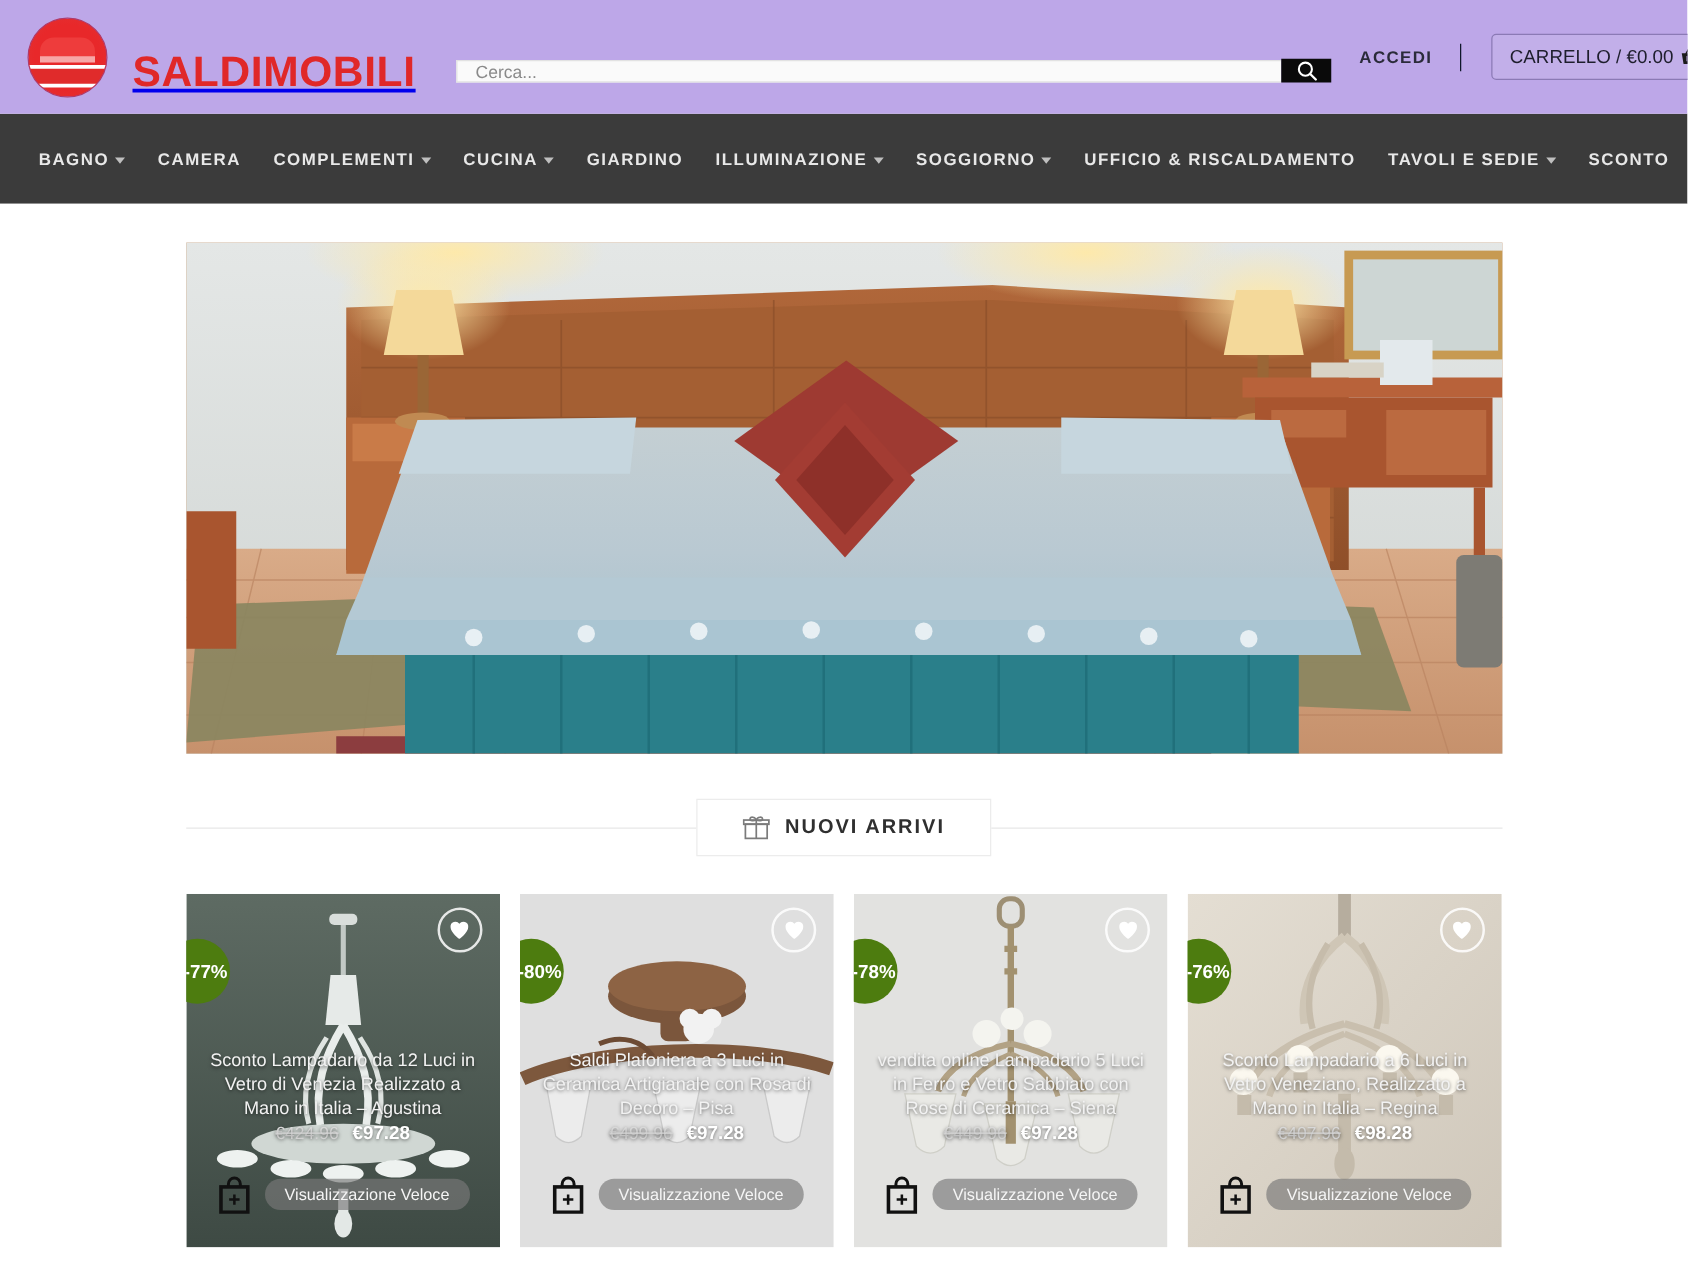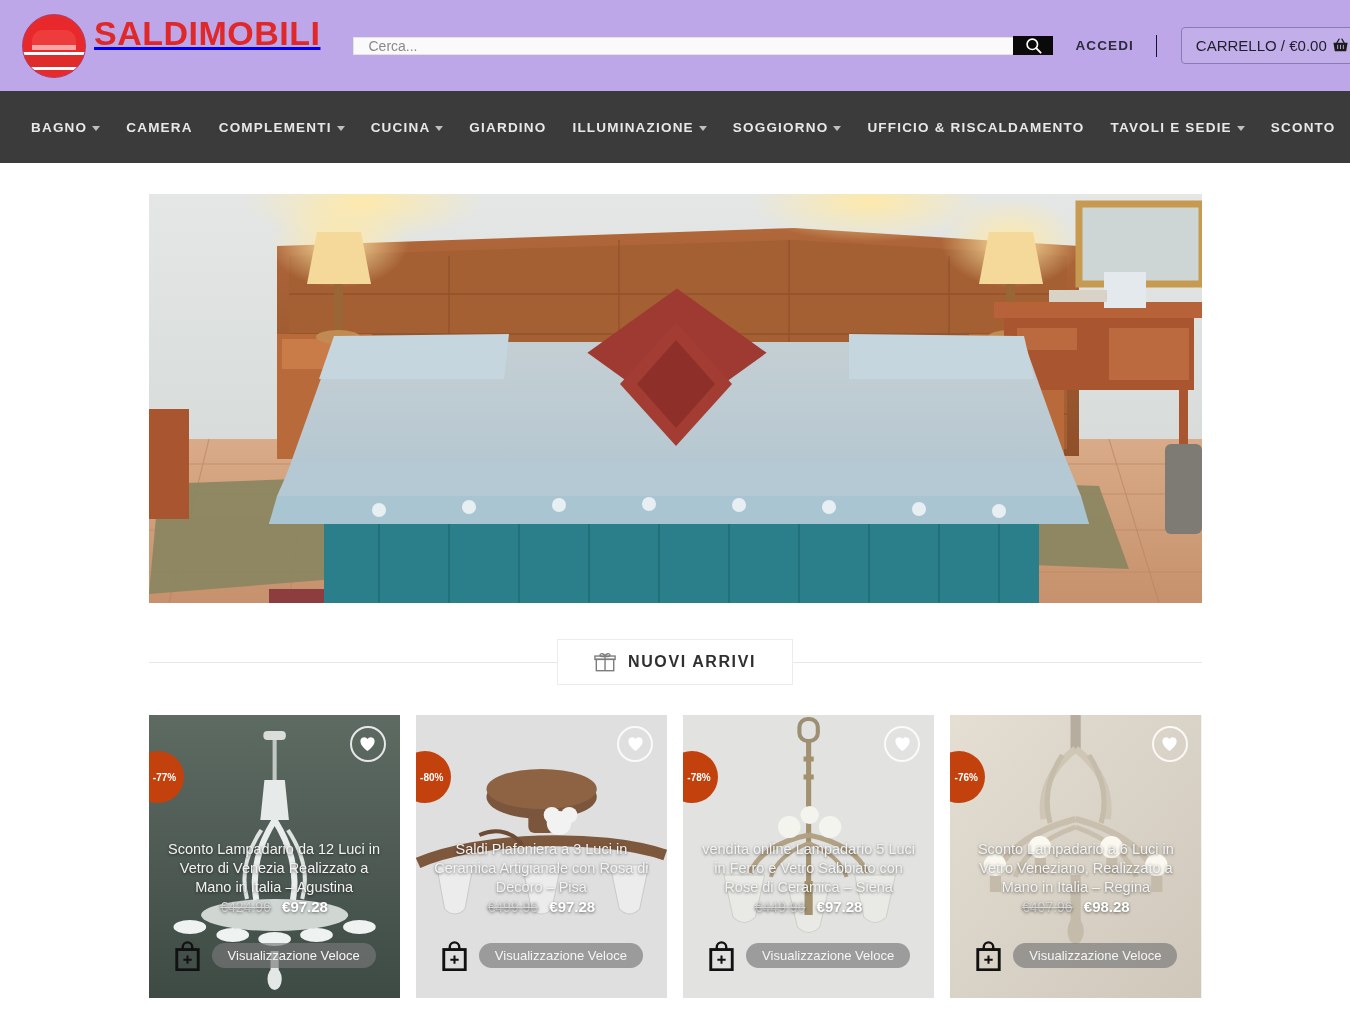--- a/index.html
+++ b/index.html
@@ -10,21 +10,21 @@
   }
 
   
   .topbar {
     height: 91px; width: 100%;
     background: #bda7e8;
     display: flex; align-items: center;
     padding: 0 22px;
     position: relative;
   }
-  .brand { display: flex; align-items: flex-start; gap: 8px; flex: 0 0 auto; }
+  .brand { display: flex; align-items: flex-end; gap: 20px; flex: 0 0 auto; }
   .logo-mark {
     width: 64px; height: 64px; border-radius: 50%;
     background: radial-gradient(circle at 50% 50%, #e8282a 0%, #e8282a 60%, #e03436 100%);
     border: 1px solid #b03a6a;
     position: relative; overflow: hidden; flex: 0 0 auto;
   }
   .logo-mark::before {
     content: ""; position: absolute;
     left: 9px; right: 9px; top: 15px; height: 20px;
     background: #ee3c3c; border-radius: 11px 11px 0 0;
@@ -38,21 +38,21 @@
     border-bottom: 3px solid #ffffff;
   }
   .logo-text {
     font-size: 34px; font-weight: bold; letter-spacing: .5px;
     color: #e02828; white-space: nowrap;
     font-family: "Liberation Sans", sans-serif;
   }
 
   .search-wrap {
     flex: 0 0 auto; margin-left: 33px;
-    display: flex; align-items: center;
+    display: flex; align-items: flex-end;
     width: 700px; height: 40px;
   }
   .search-input {
     flex: 1; border: 1px solid #e2e2e2; border-right: none;
     background: #fafafa; padding: 0 14px;
     font-size: 14px; color: #555;
     font-family: "Liberation Sans", sans-serif;
     outline: none;
   }
   .search-input::placeholder { color: #8a8a8a; }
@@ -136,23 +136,23 @@
   }
   .card {
     position: relative; height: 283px; overflow: hidden;
   }
   .card-img { position: absolute; inset: 0; }
   .card-img svg { width: 100%; height: 100%; display: block; }
 
   .badge {
     position: absolute; left: -17px; top: 36px;
     width: 52px; height: 52px; border-radius: 50%;
-    background: #c2410c; color: #fff;
+    background: #4d7c0f; color: #fff;
     display: flex; align-items: center; justify-content: center;
-    font-size: 10px; font-weight: bold;
+    font-size: 15px; font-weight: bold;
     padding-left: 14px; z-index: 4;
   }
   .wish {
     position: absolute; right: 14px; top: 11px;
     width: 36px; height: 36px; border-radius: 50%;
     border: 2px solid rgba(255,255,255,.85);
     display: flex; align-items: center; justify-content: center;
     z-index: 4; cursor: pointer;
   }
   .overlay {

